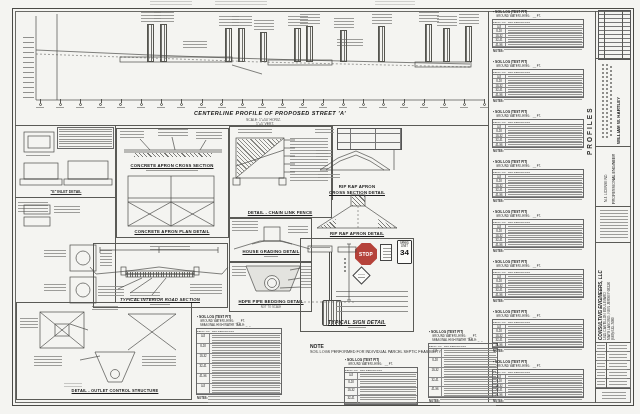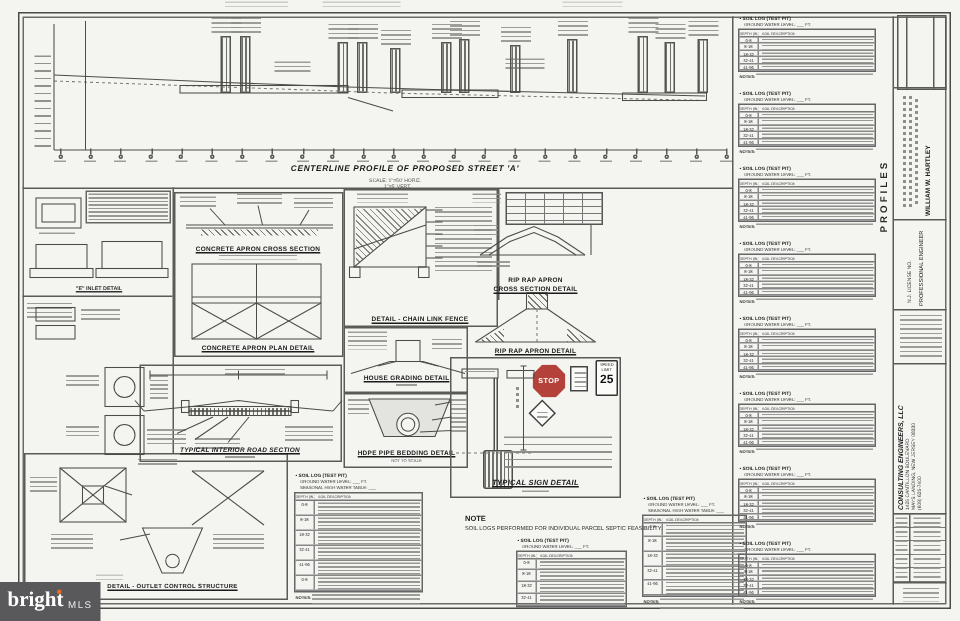--- a/index.html
+++ b/index.html
@@ -225,21 +225,21 @@
   <div class="mtx" style="left:310px;top:247px;width:20px;height:3px;"></div>
   <div class="octagon" style="left:355px;top:243px;width:22px;height:22px;background:#b5423a;">
     <span style="color:#fff;font-weight:bold;font-size:4.8px;letter-spacing:.3px;">STOP</span>
   </div>
   <div class="box" style="left:380px;top:244px;width:12px;height:17px;background:#fbfbf9;border-color:#444;">
     <div class="mtx" style="left:2px;top:3px;width:8px;height:11px;"></div>
   </div>
   <div class="box" style="left:397px;top:240px;width:15px;height:24px;background:#fbfbf9;border-color:#333;border-radius:1px;text-align:center;">
     <div style="font-size:2.7px;line-height:3.2px;margin-top:1px;color:#222;">SPEED</div>
     <div style="font-size:2.7px;line-height:3.2px;color:#222;">LIMIT</div>
-    <div style="font-size:8px;font-weight:bold;line-height:9px;color:#111;">25</div>
+    <div style="font-size:8px;font-weight:bold;line-height:9px;color:#111;">34</div>
   </div>
   <div class="box" style="left:355px;top:269px;width:13px;height:13px;background:#fbfbf9;border-color:#444;transform:rotate(45deg);">
     <div class="mtx" style="left:3px;top:4px;width:7px;height:5px;transform:rotate(-45deg);"></div>
   </div>
   <div class="vscrib" style="left:344px;top:258px;height:16px;"></div>
   <div class="mtx5" style="left:336px;top:291px;width:72px;height:24px;"></div>
   <div class="dt" style="left:310px;top:319px;width:94px;font-size:5px;font-style:italic;">TYPICAL SIGN DETAIL</div>
   <div class="mtx" style="left:348px;top:327px;width:18px;height:2px;"></div>
 
   <div class="abs" style="left:310px;top:343px;font-weight:bold;font-size:5px;color:#222;">NOTE</div>
@@ -378,25 +378,20 @@
     <rect x="55" y="324" width="14" height="12"></rect>
     <line x1="128" y1="314" x2="176" y2="350"></line>
       <line x1="176" y1="314" x2="128" y2="350"></line>
     <line x1="128" y1="314" x2="176" y2="314"></line>
     <polygon points="95,352 135,352 122,382 108,382"></polygon>
     <circle cx="115" cy="374" r="4.5"></circle>
     <line x1="88" y1="330" x2="70" y2="324"></line>
       <line x1="100" y1="356" x2="80" y2="360"></line>
   </svg>
 
-  <div class="wm" style="left:0;top:388px;width:62px;height:26px;background:#59595b;padding-left:5px;">
-    <span style="font-family:'Liberation Serif',serif;font-weight:bold;color:#fff;font-size:14px;letter-spacing:0;position:relative;">bright</span>
-    <span class="abs" style="left:38px;top:5px;width:3px;height:3px;background:#e86c24;border-radius:50%;"></span>
-    <span style="color:#e8e8e8;font-size:6.5px;letter-spacing:1px;margin-left:3px;margin-top:4px;">MLS</span>
-  </div>
   <div class="mtx" style="left:64px;top:383px;width:18px;height:4px;opacity:.45;"></div>
 
 <div class="soilblk" style="left: 196px; top: 315px; width: 86px; height: 90px;">
       <div style="position: absolute; left: 1px; top: 0px; font-size: 3.2px; font-weight: bold; color: rgb(34, 34, 34); white-space: nowrap;">• SOIL LOG (TEST PIT)</div>
       <div style="position: absolute; left: 4px; top: 4px; font-size: 2.9px; color: rgb(51, 51, 51); white-space: nowrap;">GROUND WATER LEVEL: ___ FT.</div>
       <div style="position: absolute; left: 4px; top: 8px; font-size: 2.9px; color: rgb(51, 51, 51); white-space: nowrap;">SEASONAL HIGH WATER TABLE: ___</div>
       <div style="position: absolute; left: 0px; top: 13px; width: 86px; height: 67px; border: 1px solid rgb(102, 102, 102); box-sizing: border-box;">
         <div style="position: absolute; left: 0px; top: 0px; width: 100%; height: 4.5px; border-bottom: 1px solid rgb(119, 119, 119); box-sizing: border-box;">
           <div style="position: absolute; left: 0px; top: 0.5px; width: 13px; font-size: 2.4px; color: rgb(51, 51, 51); text-align: center; overflow: hidden; white-space: nowrap;">DEPTH (IN.)</div>
           <div style="position: absolute; left: 15px; top: 0.5px; font-size: 2.4px; color: rgb(51, 51, 51); overflow: hidden; white-space: nowrap;">SOIL DESCRIPTION</div>

